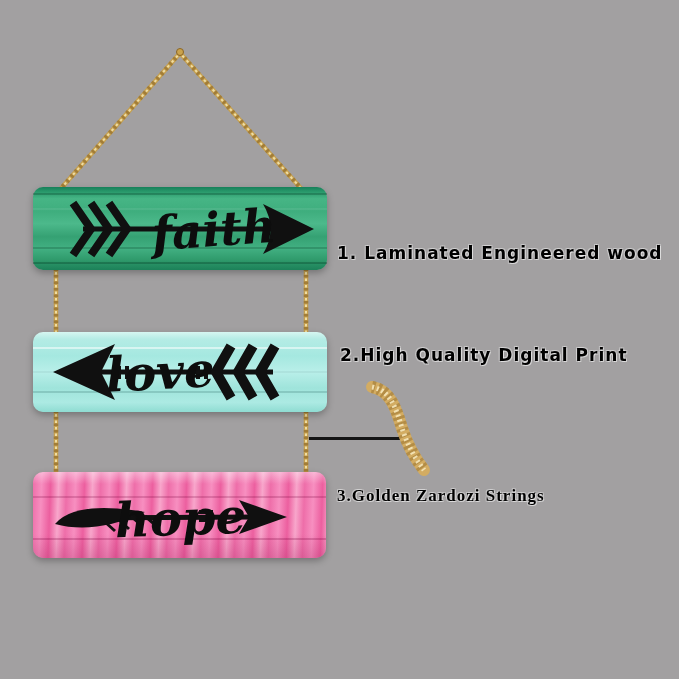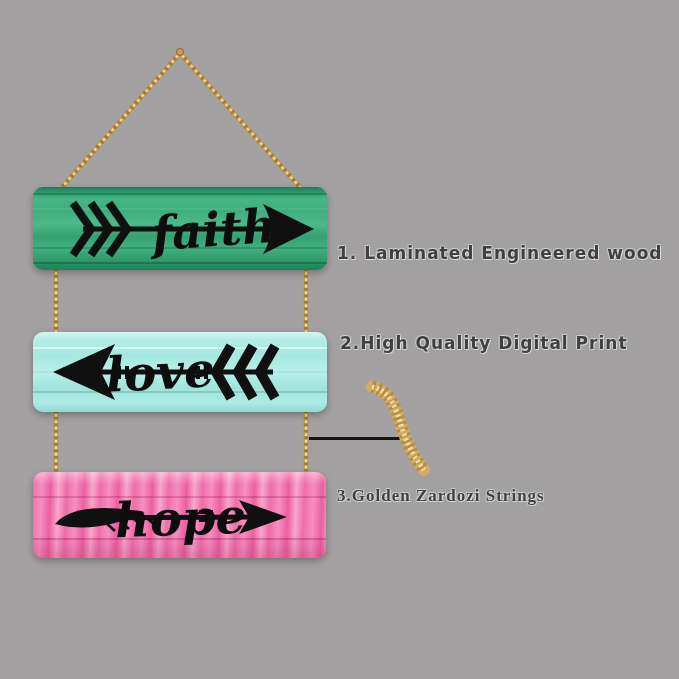--- a/index.html
+++ b/index.html
@@ -32,26 +32,26 @@
   .plank svg{position:absolute;left:0;top:0;width:100%;height:100%;overflow:visible;}
   .ink{fill:#101010;}
   .ink-stroke{stroke:#101010;fill:none;}
   .script-word{
     font-family:"DejaVu Serif",serif;font-style:italic;font-weight:bold;
     fill:#0d0d0d;text-anchor:middle;
   }
   
   .note{
     position:absolute;z-index:3;white-space:nowrap;
-    font:bold 17px/1.1 "DejaVu Sans",sans-serif;color:#404040;letter-spacing:1px;
+    font:bold 17px/1.1 "DejaVu Sans",sans-serif;color:#000000;letter-spacing:1px;
     text-shadow:1px 1px 0 rgba(255,255,255,.5),-1px -1px 0 rgba(255,255,255,.35),
                 1px -1px 0 rgba(255,255,255,.3),-1px 1px 0 rgba(255,255,255,.3);
   }
   #note-1{left:337px;top:244px;}
-  #note-2{left:340px;top:334px;}
+  #note-2{left:340px;top:346px;}
   #note-3{left:337px;top:487px;font-family:Liberation Serif, serif;}
   
   #pointer-line{position:absolute;z-index:3;left:309px;top:437px;width:96px;height:3px;background:#151515;}
   #gold-sample{position:absolute;z-index:4;left:362px;top:382px;width:76px;height:94px;overflow:visible;}
 </style>
 </head>
 <body>
 
 <div id="stage">
 

